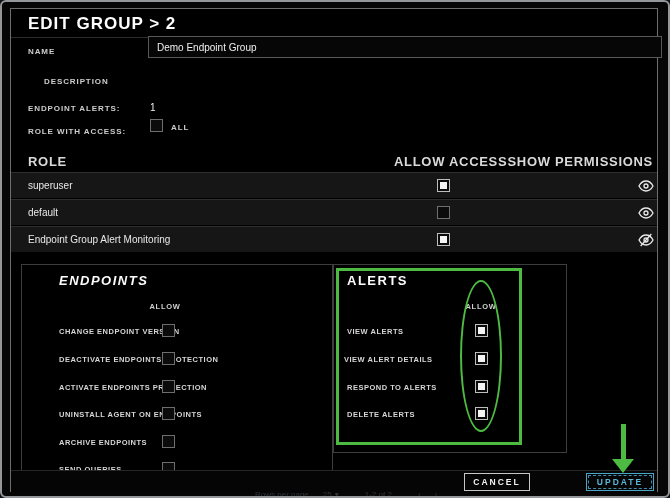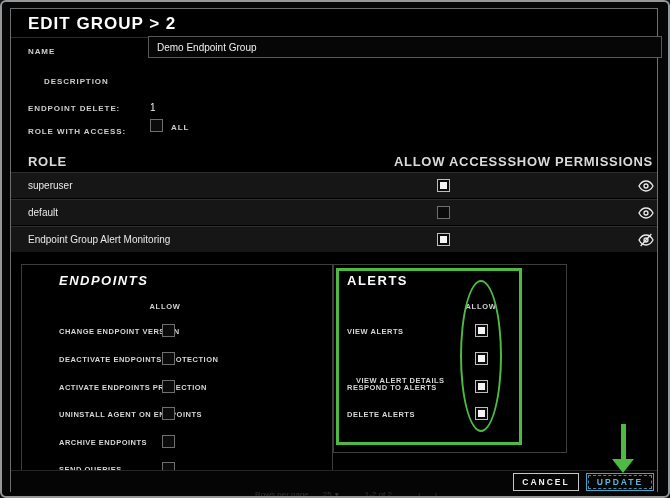--- a/index.html
+++ b/index.html
@@ -62,21 +62,21 @@
   .hl-arrow-line{position:absolute;left:610px;top:415px;width:5px;height:36px;background:var(--green);z-index:10;pointer-events:none;}
   .hl-arrow-head{position:absolute;left:601px;top:450px;width:0;height:0;z-index:10;pointer-events:none;
     border-left:11px solid transparent;border-right:11px solid transparent;border-top:14px solid var(--green);}
   
   .footer{position:absolute;left:0;top:461px;width:100%;height:23px;background:#050505;border-top:1px solid #262626;}
   .btn{
     position:absolute;top:2px;height:18px;background:#050505;border:1px solid #c6c6c6;
     color:#f1f1f1;font-size:8.5px;font-weight:bold;letter-spacing:2px;text-align:center;
     line-height:16px;cursor:pointer;font-family:"Liberation Sans", sans-serif;padding:0;
   }
-  .btn-cancel{left:502px;width:66px;}
+  .btn-cancel{left:453px;width:66px;}
   .btn-update{
     left:575px;width:68px;border-color:var(--cyan);color:#58b7da;
     outline:1px dashed rgba(74,166,201,.85);outline-offset:-3px;
   }
   
   .pagination{
     position:absolute;left:253px;top:488px;display:flex;align-items:center;
     color:#2e3336;font-size:8px;white-space:nowrap;filter:blur(.4px);
   }
   .pagination span{display:inline-block;}
@@ -91,21 +91,21 @@
   <div class="modal">
 
     <div class="modal-title">EDIT GROUP &gt; 2</div>
     <div class="title-divider"></div>
 
     <div class="lbl" style="left:17px;top:38px;">NAME</div>
     <input class="txt-input" style="top: 27px;" value="Demo Endpoint Group">
 
     <div class="lbl" style="left:33px;top:68px;">DESCRIPTION</div>
 
-    <div class="lbl" style="left:17px;top:95px;">ENDPOINT DELETE:</div>
+    <div class="lbl" style="left:17px;top:95px;">ENDPOINT ALERTS:</div>
     <div class="plain-val" style="left:139px;top:93px;">1</div>
 
     <div class="lbl" style="left:17px;top:118px;">ROLE WITH ACCESS:</div>
     <span class="cb" style="left:139px;top:110px;"></span>
     <div class="lbl" style="left:160px;top:114px;">ALL</div>
 
     <div class="tbl-header">
       <div class="th" style="left:17px;">ROLE</div>
       <div class="th" style="left:383px;width:100px;text-align:center;">ALLOW ACCESS</div>
       <div class="th" style="right:4px;">SHOW PERMISSIONS</div>
@@ -168,21 +168,21 @@
       <span class="cb" style="left:140px;top:197px;"></span>
     </div>
 
     <div class="panel panel-alerts">
       <div class="panel-title" style="left:13px;top:8px;">ALERTS</div>
       <div class="allow-head" style="left:122px;top:37px;">ALLOW</div>
 
       <div class="perm-lbl" style="left:13px;top:62px;">VIEW ALERTS</div>
       <span class="cb checked" style="left:141px;top:59px;"></span>
 
-      <div class="perm-lbl" style="left:22px;top:90px;margin-top:21px;">VIEW ALERT DETAILS</div>
+      <div class="perm-lbl" style="left:10px;top:90px;">VIEW ALERT DETAILS</div>
       <span class="cb checked" style="left:141px;top:87px;"></span>
 
       <div class="perm-lbl" style="left:13px;top:118px;">RESPOND TO ALERTS</div>
       <span class="cb checked" style="left:141px;top:115px;"></span>
 
       <div class="perm-lbl" style="left:13px;top:145px;">DELETE ALERTS</div>
       <span class="cb checked" style="left:141px;top:142px;"></span>
     </div>
 
     <div class="hl-rect"></div>

